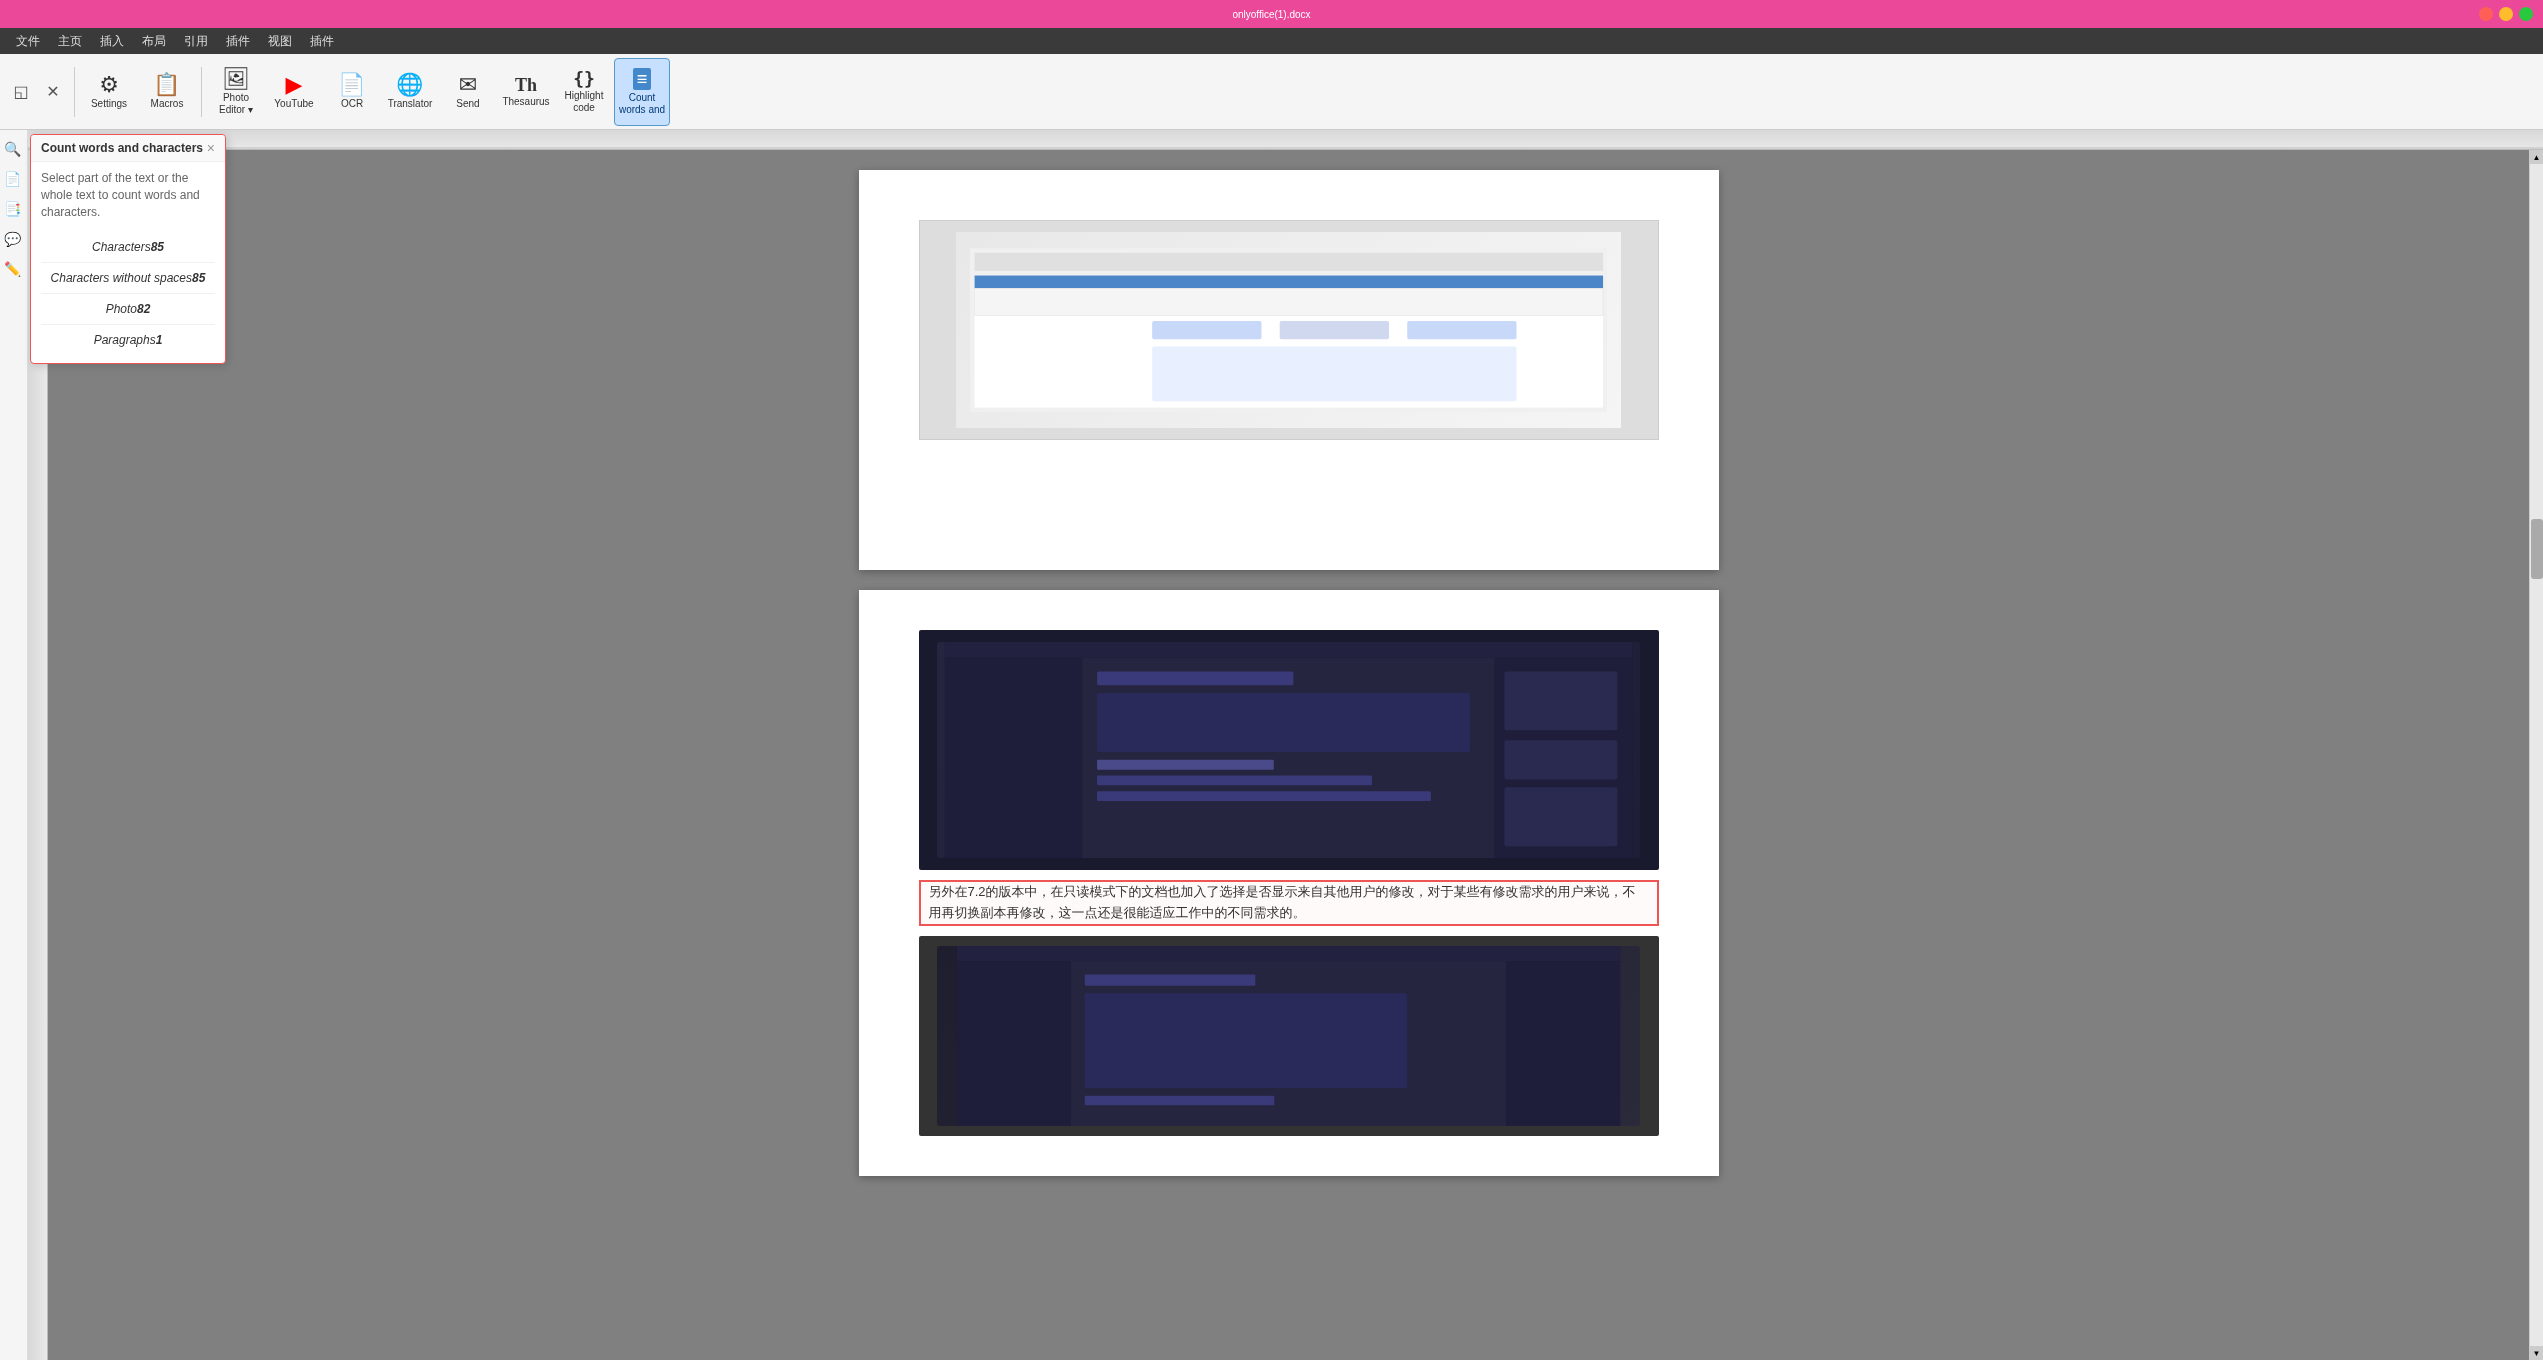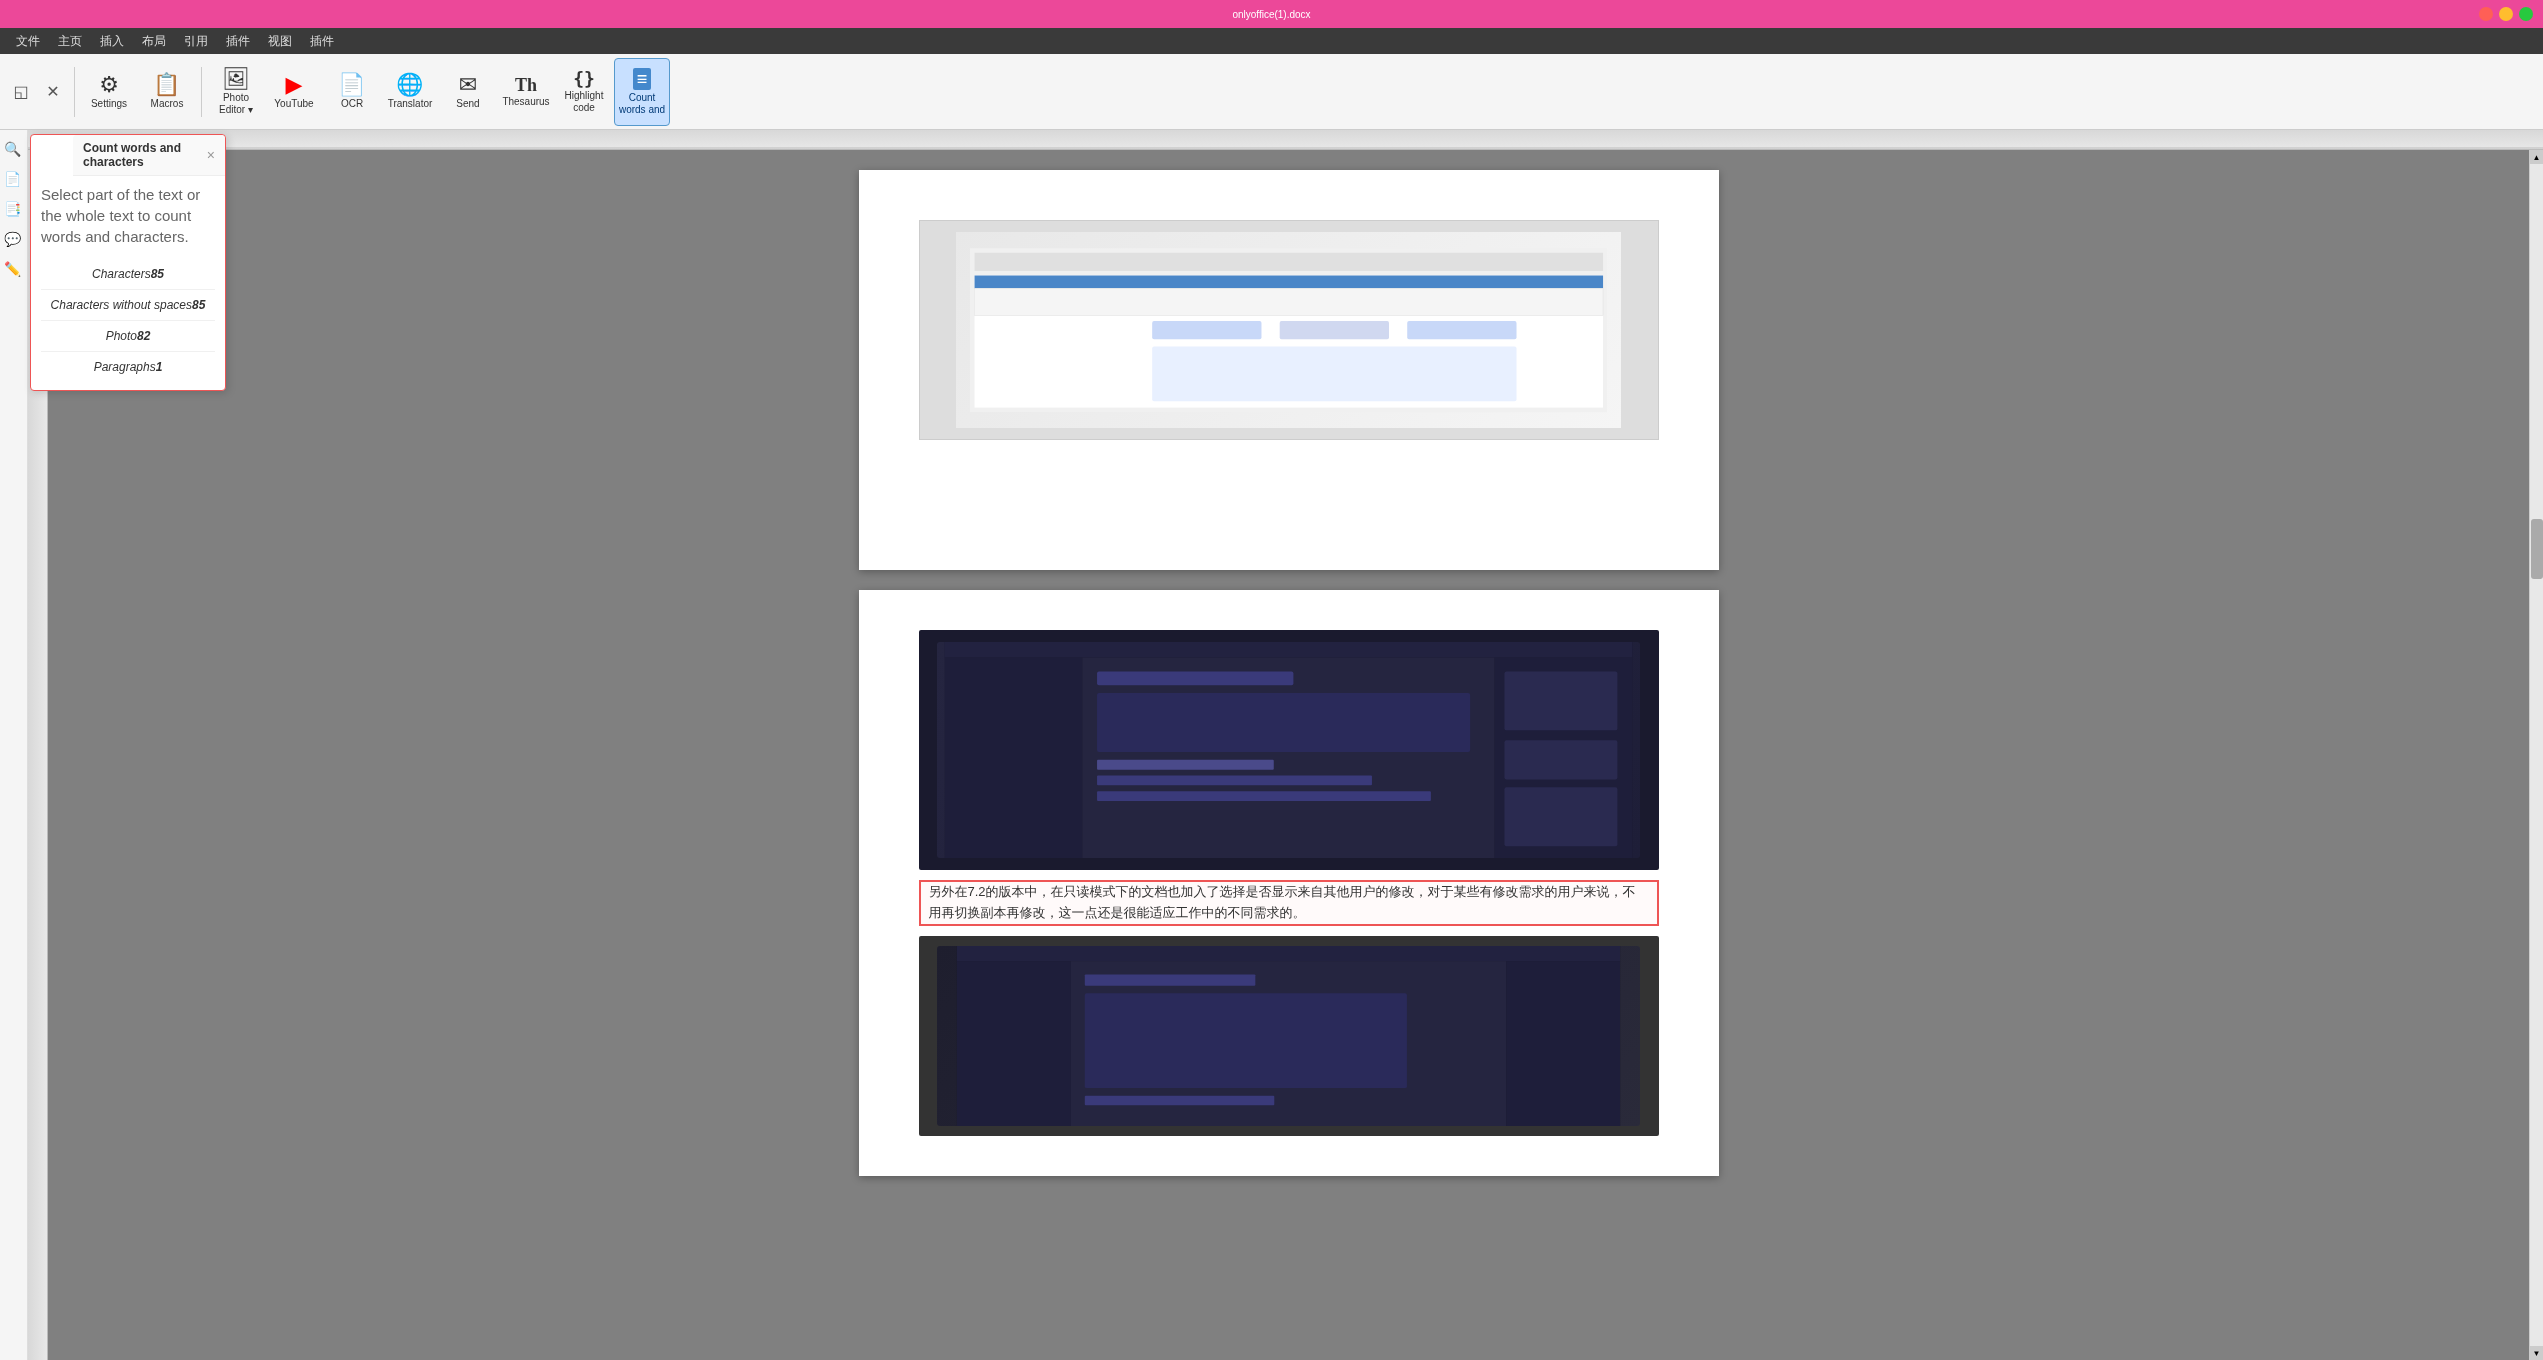--- a/index.html
+++ b/index.html
@@ -155,38 +155,37 @@
       box-shadow: 2px 2px 8px rgba(0,0,0,0.15);
     }
     .plugin-panel-header {
       display: flex;
       align-items: center;
       justify-content: space-between;
       padding: 6px 10px;
       background: #f9f9f9;
       border-bottom: 1px solid #eee;
       border-radius: 4px 4px 0 0;
-      margin-left: 42px;
     }
     .plugin-panel-title {
       font-size: 12px;
       font-weight: 600;
       color: #333;
     }
     .plugin-panel-close {
       cursor: pointer;
       font-size: 14px;
       color: #999;
       line-height: 1;
     }
     .plugin-panel-body {
       padding: 8px 10px;
     }
     .plugin-description {
-      font-size: 15px;
+      font-size: 12px;
       color: #666;
       margin-bottom: 12px;
       line-height: 1.4;
     }
     .stat-row {
       display: flex;
       justify-content: center;
       align-items: center;
       padding: 8px 0;
       border-bottom: 1px solid #f0f0f0;

